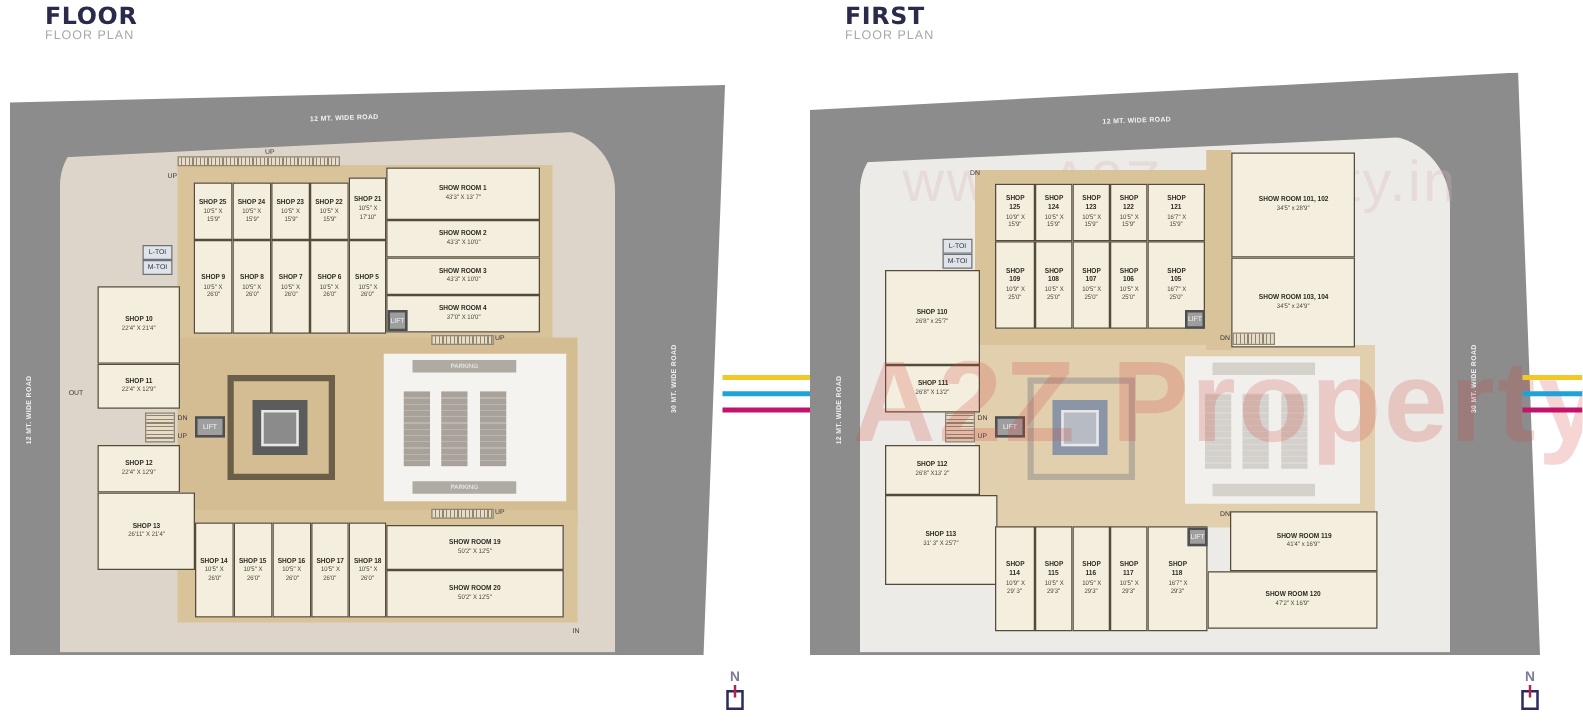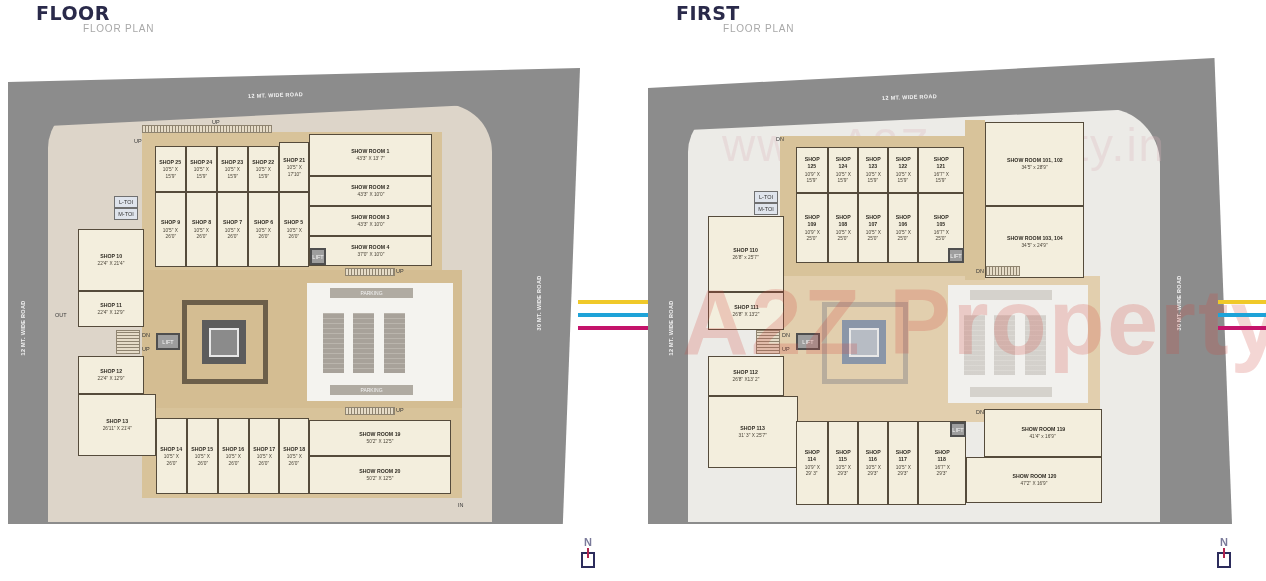--- a/index.html
+++ b/index.html
@@ -1,18 +1,18 @@
 <!DOCTYPE html>
 <html><head>
 <meta charset="utf-8">
 <style>
   * { box-sizing: border-box; margin: 0; padding: 0; }
   body { width: 1266px; height: 581px; background: #ffffff; position: relative; overflow: hidden; font-family: "Liberation Sans", sans-serif; }
   .title { position: absolute; font-family: "DejaVu Sans", sans-serif; font-weight: bold; color: #2a2a4a; font-size: 19px; letter-spacing: 0.5px; }
-  .subtitle { position: absolute; font-size: 10px; color: #a8a8a8; letter-spacing: 0.8px; margin-left: 47px; }
+  .subtitle { position: absolute; font-size: 10px; color: #a8a8a8; letter-spacing: 0.8px; }
   .plan { position: absolute; top: 0; width: 640px; height: 581px; }
   .road-bg { position: absolute; background: #8c8c8c; }
   .road-label { position: absolute; color: #f2f2f2; font-size: 5.5px; font-weight: bold; letter-spacing: 0.3px; white-space: nowrap; }
   .site { position: absolute; border-radius: 48px 48px 0 0; }
   .block { position: absolute; background: #d8c39a; }
   .room { position: absolute; background: #f3eedd; border: 1.6px solid #554b3b; display: flex; flex-direction: column; align-items: center; justify-content: center; text-align: center; }
   .rn { font-size: 5.8px; font-weight: bold; color: #2e2a22; line-height: 1.25; font-family: "Liberation Sans Narrow", "Liberation Sans", sans-serif; transform: scaleX(0.9); }
   .rd { font-size: 5.3px; color: #4a4438; line-height: 1.25; transform: scaleX(0.9); }
   .small-label { position: absolute; font-size: 5.5px; color: #3a3a3a; }
   .toilet { position: absolute; background: #dfe4ec; border: 1px solid #707070; font-size: 5.5px; color: #333; display: flex; align-items: center; justify-content: center; }

